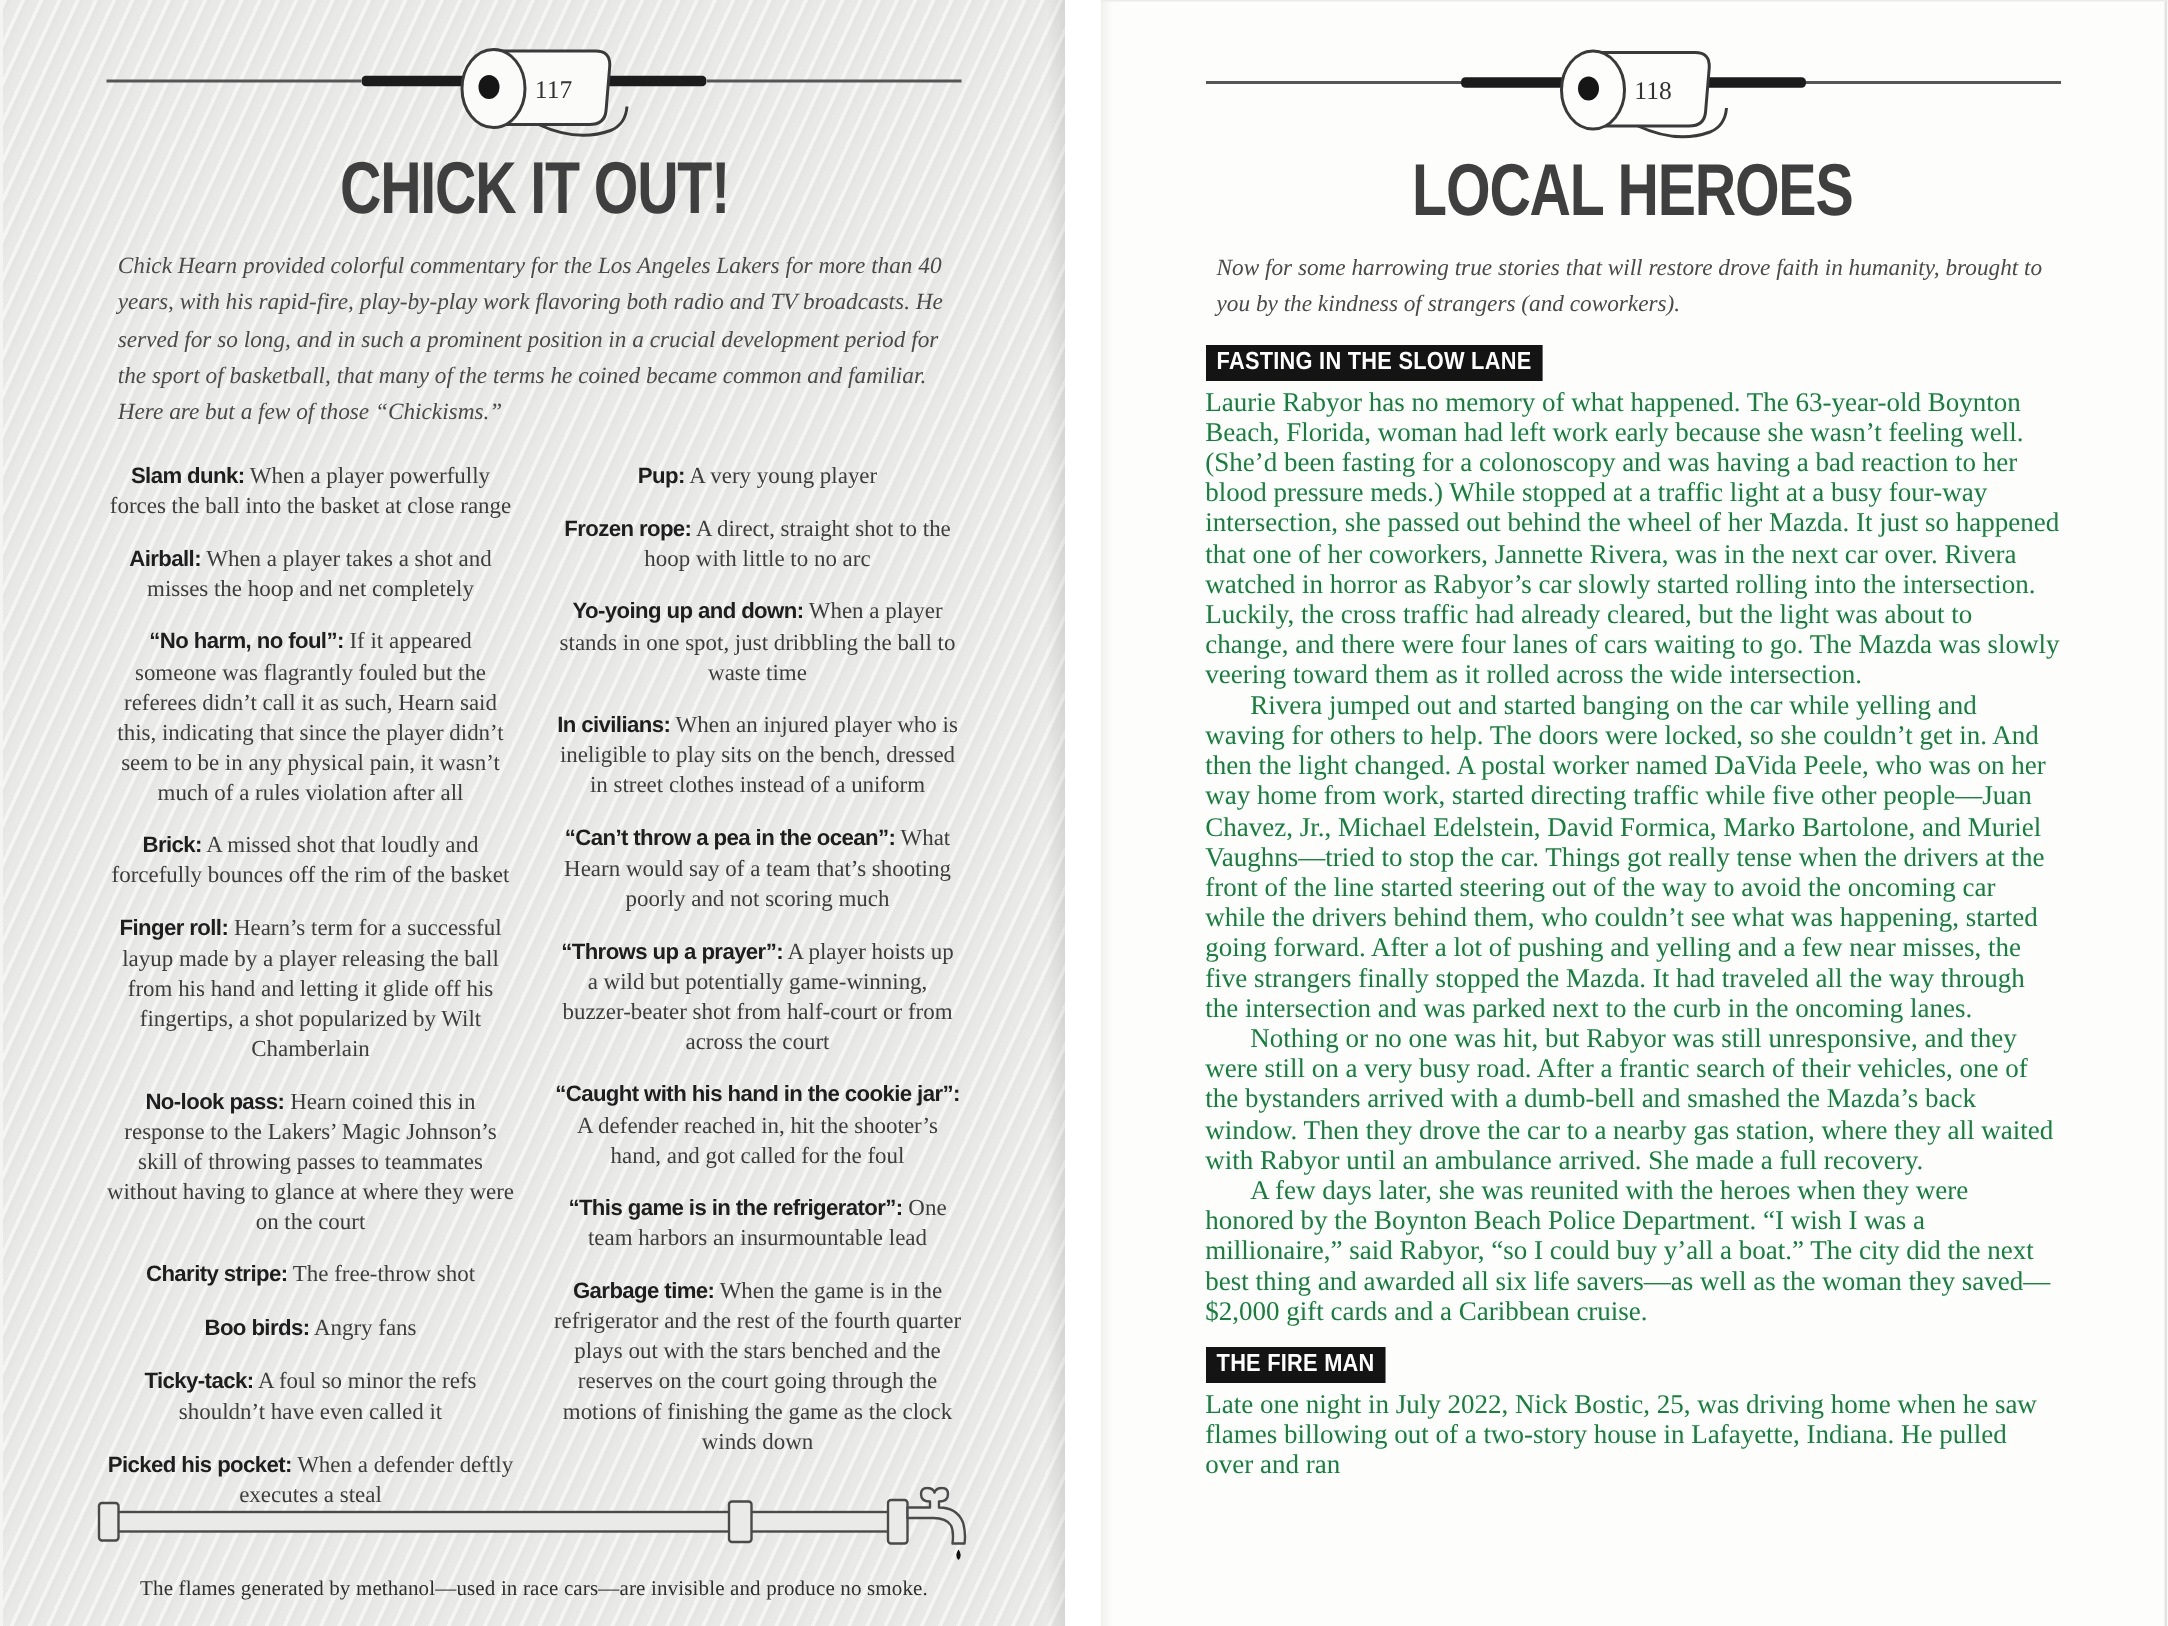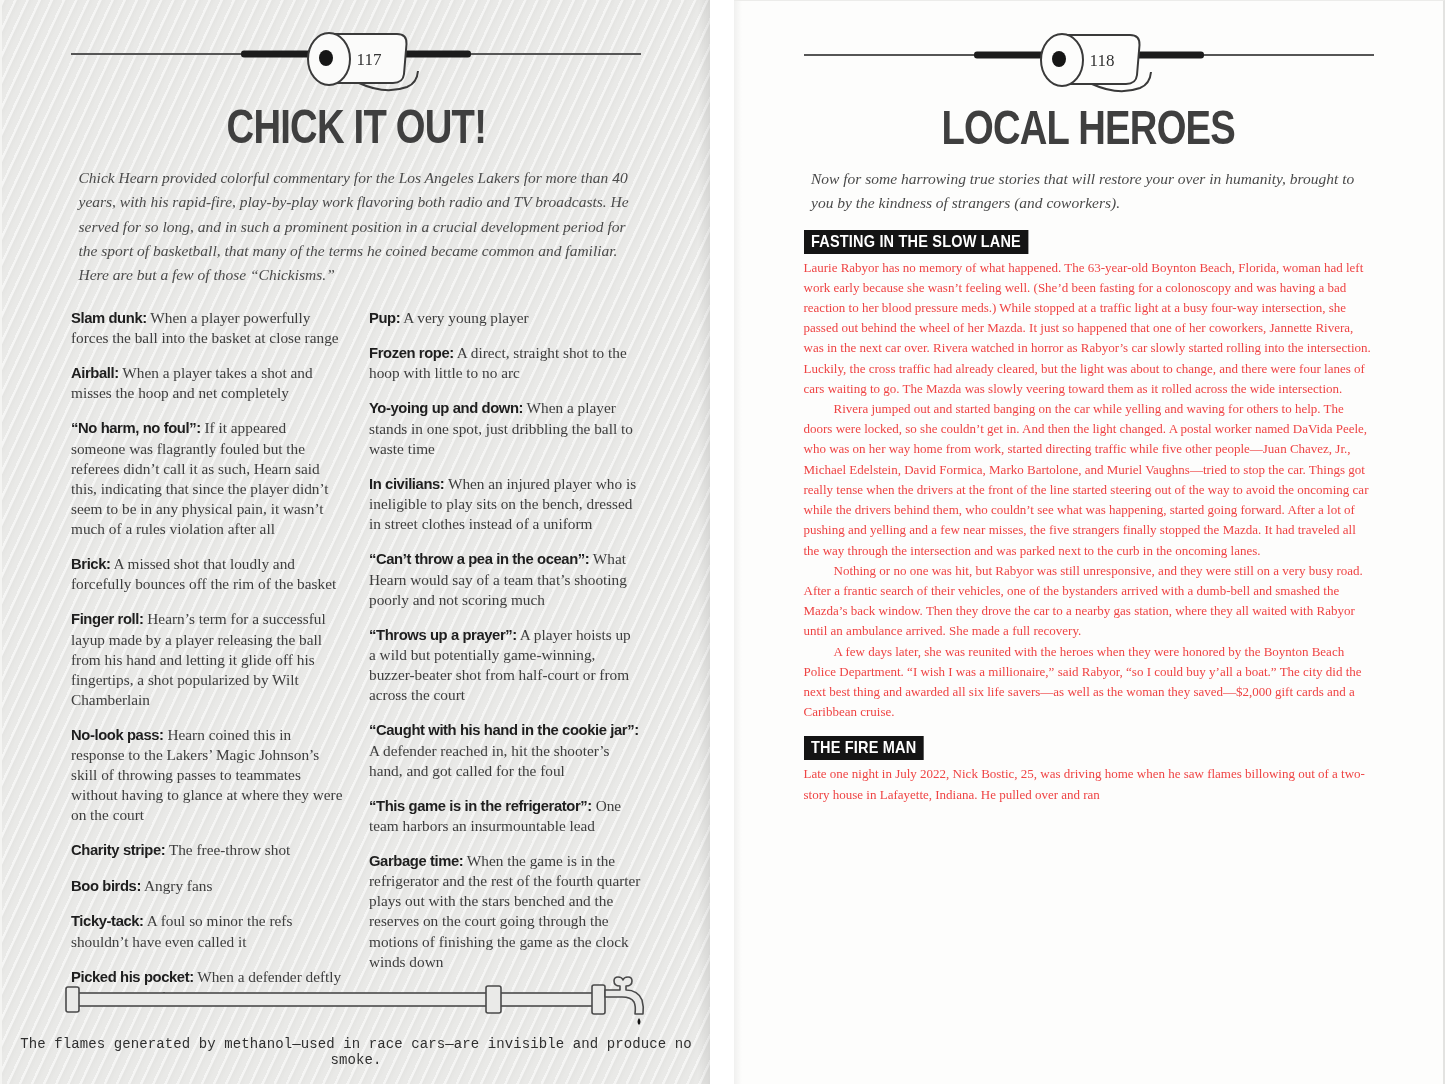--- a/index.html
+++ b/index.html
@@ -44,47 +44,47 @@
     font-size:49px; letter-spacing:-1px; color:#3f3f3f;
     transform:scaleX(0.78); transform-origin:center;
   }
 
   .intro {
     font-style:italic; font-size:15.5px; line-height:1.57;
     color:#4a4a4a; margin:12px auto 0; width:555px;
   }
 
   
-  .terms-grid { display:flex; gap:26px; margin-top:20px; }
+  .terms-grid { display:flex; gap:26px; margin-top:20px;text-align:center; }
   .terms-col { width:272px; }
   .term { margin:0 0 15px 0; font-size:15.3px; line-height:1.31; color:#3d3d3d; }
   .term b {
     font-family:"Liberation Sans", sans-serif; font-weight:700;
     font-size:14.8px; letter-spacing:-0.4px; color:#1e1e1e;
   }
 
   
   .story { margin-top:14px; }
   .section-bar-wrap { margin:14px 0 4px 0; }
   .section-bar-wrap:first-child { margin-top:0; }
   .section-bar {
     display:inline-block; background:#141414; color:#ffffff;
     font-family:"Liberation Sans", sans-serif; font-weight:700;
     font-size:16.5px; letter-spacing:0.2px; padding:2px 8px 3px 8px;
     transform:scaleX(0.88); transform-origin:left center; white-space:nowrap;
   }
-  .body-para { margin:0; font-size:13px; line-height:20.2px; color:#ef4444; }
+  .body-para { margin:0; font-size:18px; line-height:20.2px; color:#15803d; }
   .body-para.indent { text-indent:30px; }
 
   
   .page-footer { position:absolute; bottom:16px; left:0; right:0; text-align:center; }
   .pipe-wrap { width:588px; margin:0 auto 6px; }
   .pipe-wrap.mirrored svg { transform:scaleX(-1); }
   .footer-fact {
-    font-family:Liberation Mono, monospace; font-size:14px; color:#2f2f2f; letter-spacing:0.1px;
+    font-family:Liberation Serif, serif; font-size:14px; color:#2f2f2f; letter-spacing:0.1px;
   }
   .pfill-left { fill:#eaeae8; }
   .pfill-right { fill:#fdfdfc; }
 </style>
 </head>
 <body>
 
 <div class="book">
 
   <div class="page page-left">
@@ -166,21 +166,21 @@
           <ellipse cx="85" cy="28" rx="7" ry="8" fill="#161616"></ellipse>
           <text x="128" y="35" text-anchor="middle" font-family="Liberation Serif, serif" font-size="17" fill="#333333">118</text>
         </svg>
         <div class="rule-line"></div>
       </div>
 
       <div class="title-row">
         <h1 class="big-title">LOCAL HEROES</h1>
       </div>
 
-      <p class="intro">Now for some harrowing true stories that will restore your over in humanity, brought to you by the kindness of strangers (and coworkers).</p>
+      <p class="intro">Now for some harrowing true stories that will restore drove faith in humanity, brought to you by the kindness of strangers (and coworkers).</p>
 
       <div class="story">
           <div class="section-bar-wrap"><span class="section-bar">FASTING IN THE SLOW LANE</span></div>
           <p class="body-para">Laurie Rabyor has no memory of what happened. The 63-year-old Boynton Beach, Florida, woman had left work early because she wasn’t feeling well. (She’d been fasting for a colonoscopy and was having a bad reaction to her blood pressure meds.) While stopped at a traffic light at a busy four-way intersection, she passed out behind the wheel of her Mazda. It just so happened that one of her coworkers, Jannette Rivera, was in the next car over. Rivera watched in horror as Rabyor’s car slowly started rolling into the intersection. Luckily, the cross traffic had already cleared, but the light was about to change, and there were four lanes of cars waiting to go. The Mazda was slowly veering toward them as it rolled across the wide intersection.</p>
           <p class="body-para indent">Rivera jumped out and started banging on the car while yelling and waving for others to help. The doors were locked, so she couldn’t get in. And then the light changed. A postal worker named DaVida Peele, who was on her way home from work, started directing traffic while five other people—Juan Chavez, Jr., Michael Edelstein, David Formica, Marko Bartolone, and Muriel Vaughns—tried to stop the car. Things got really tense when the drivers at the front of the line started steering out of the way to avoid the oncoming car while the drivers behind them, who couldn’t see what was happening, started going forward. After a lot of pushing and yelling and a few near misses, the five strangers finally stopped the Mazda. It had traveled all the way through the intersection and was parked next to the curb in the oncoming lanes.</p>
           <p class="body-para indent">Nothing or no one was hit, but Rabyor was still unresponsive, and they were still on a very busy road. After a frantic search of their vehicles, one of the bystanders arrived with a dumb-bell and smashed the Mazda’s back window. Then they drove the car to a nearby gas station, where they all waited with Rabyor until an ambulance arrived. She made a full recovery.</p>
           <p class="body-para indent">A few days later, she was reunited with the heroes when they were honored by the Boynton Beach Police Department. “I wish I was a millionaire,” said Rabyor, “so I could buy y’all a boat.” The city did the next best thing and awarded all six life savers—as well as the woman they saved—$2,000 gift cards and a Caribbean cruise.</p>
           <div class="section-bar-wrap"><span class="section-bar">THE FIRE MAN</span></div>
           <p class="body-para">Late one night in July 2022, Nick Bostic, 25, was driving home when he saw flames billowing out of a two-story house in Lafayette, Indiana. He pulled over and ran</p>
         </div>

